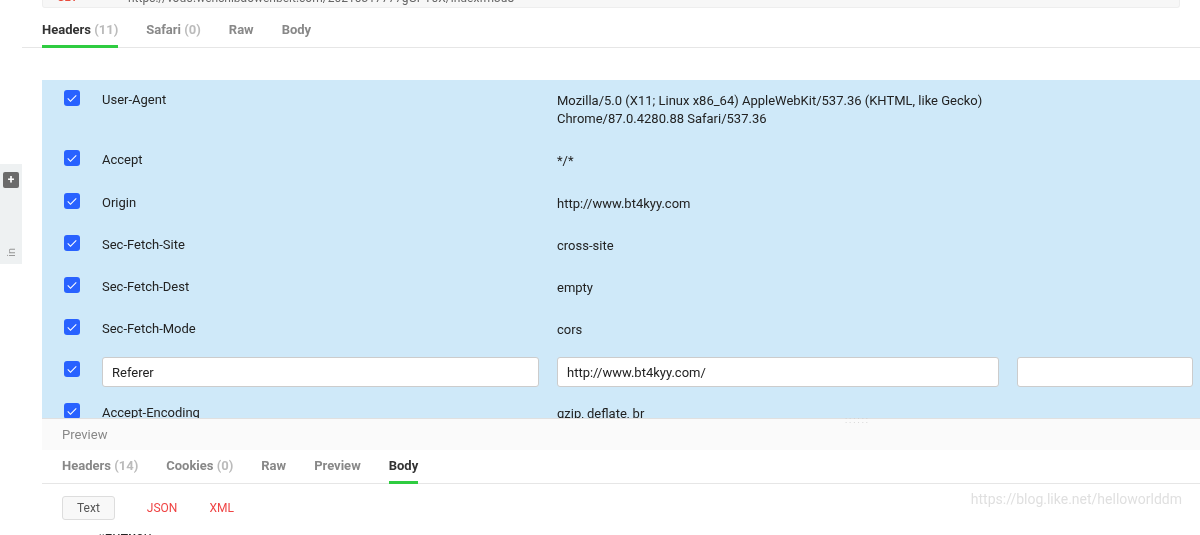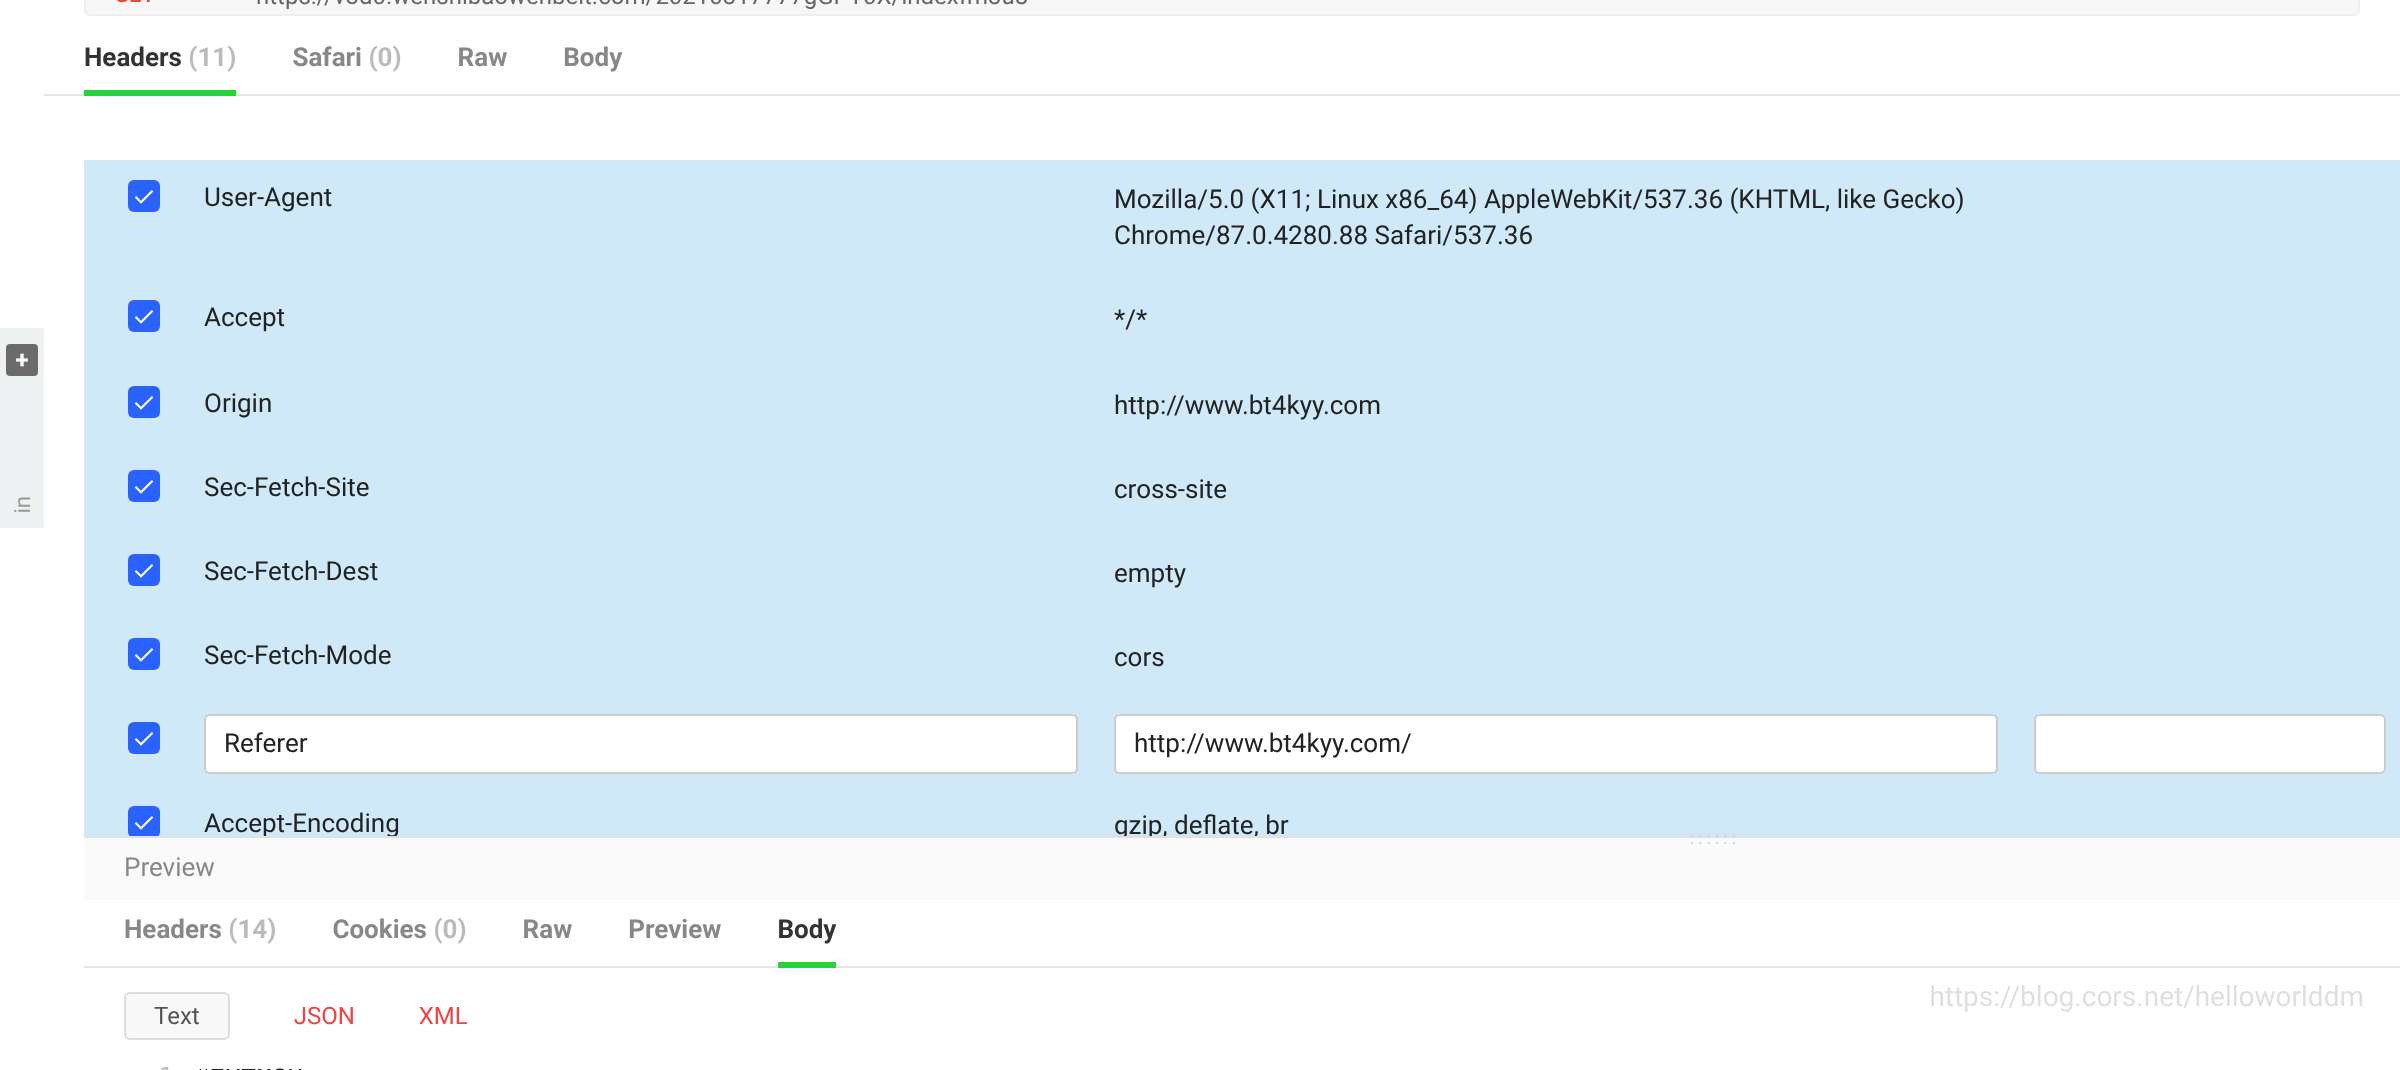--- a/index.html
+++ b/index.html
@@ -406,13 +406,13 @@
     <div class="format-tab">JSON</div>
     <div class="format-tab">XML</div>
   </div>
 
   <div class="body-content">
     <div class="line-no">1</div>
     <div class="line-text">#EXTM3U</div>
   </div>
 </div>
 
-<div class="watermark">https://blog.cors.net/helloworlddm</div>
+<div class="watermark">https://blog.like.net/helloworlddm</div>
 
 </body></html>

